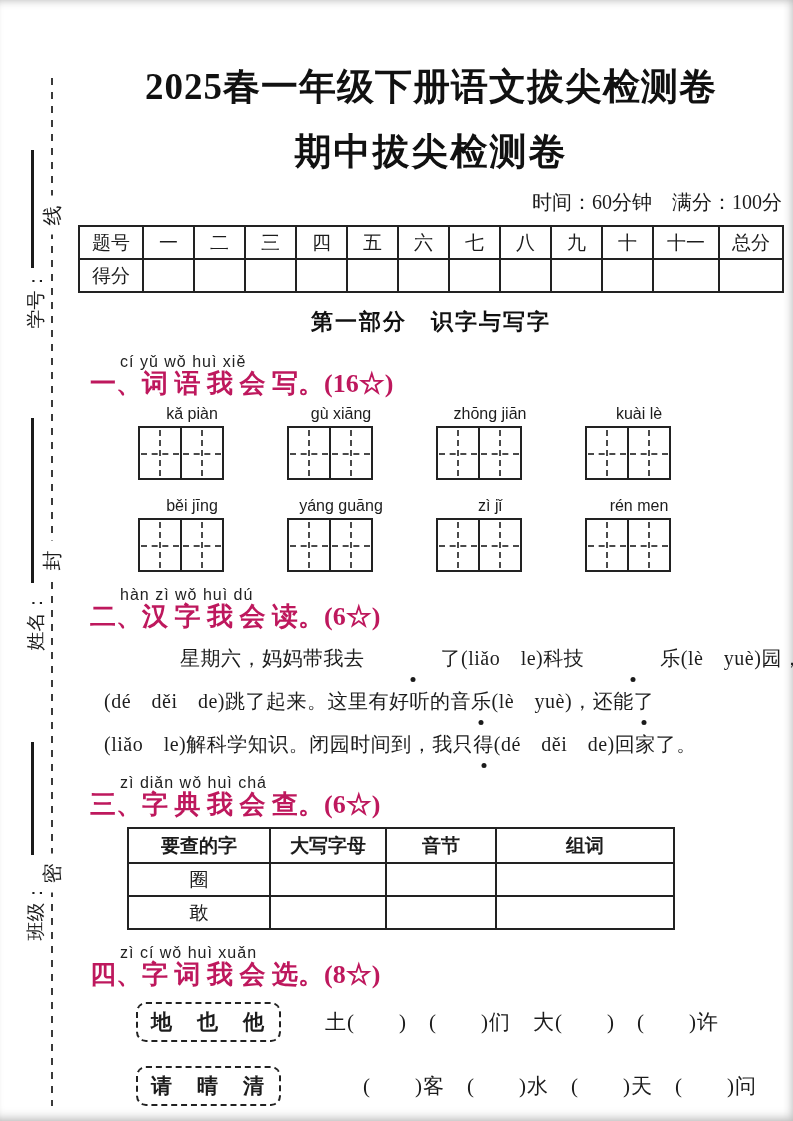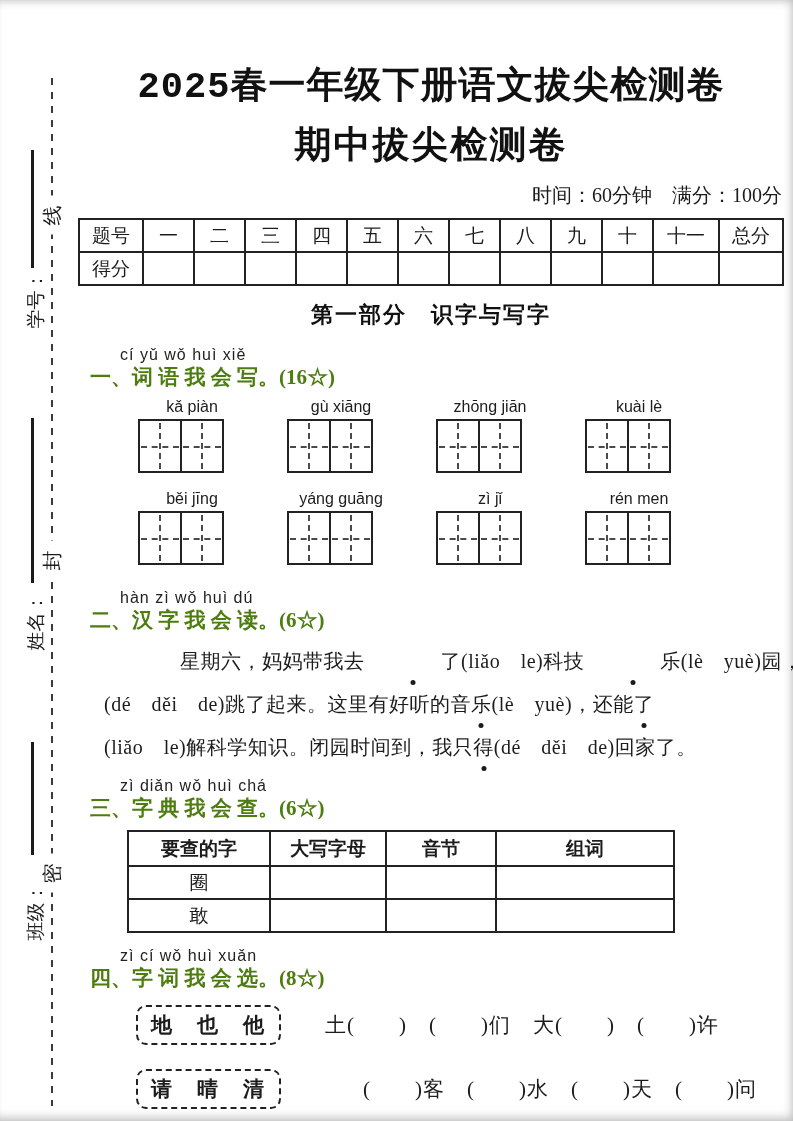--- a/index.html
+++ b/index.html
@@ -24,22 +24,22 @@
   .seal-field{
     position:absolute;left:7px;transform:translate(0,-50%) rotate(-90deg);
     transform-origin:center center;font-size:19px;white-space:nowrap;
   }
   .seal-line{position:absolute;left:31px;width:2.5px;background:#1b1b1b;}
 
   
   .content{position:absolute;left:78px;top:0;width:706px;}
 
   .title{
-    margin:62px 0 8px 0;text-align:center;font-size:37px;line-height:50px;
-    font-weight:900;font-family:Liberation Mono, monospace;letter-spacing:1px;color:#111;
+    margin:62px 0 15px 0;text-align:center;font-size:37px;line-height:50px;
+    font-weight:900;font-family:Liberation Serif, serif;letter-spacing:1px;color:#111;
   }
   .subtitle{
     margin:6px 0 0 0;text-align:center;font-size:37px;line-height:50px;
     font-weight:900;font-family:"Liberation Sans",sans-serif;letter-spacing:2px;color:#111;
   }
   .meta{margin:12px 2px 0 0;text-align:right;font-size:20px;line-height:26px;}
 
   table.score{
     margin-top:10px;border-collapse:collapse;width:706px;table-layout:fixed;
   }
@@ -52,21 +52,21 @@
   .part-heading{
     margin:14px 0 0 0;text-align:center;font-size:22px;font-weight:bold;
     font-family:"Liberation Sans",sans-serif;letter-spacing:2px;color:#111;
   }
 
   .qblock{padding-left:12px;}
   .q-pinyin{
     margin-left:30px;font-size:16px;line-height:17px;
     font-family:"Liberation Sans",sans-serif;color:#222;letter-spacing:1px;
   }
-  .q-title{font-size:21px;line-height:28px;font-weight:bold;color:#4d7c0f;}
+  .q-title{font-size:26px;line-height:28px;font-weight:bold;color:#be185d;}
   .q-title .star{font-weight:bold;}
 
   
   .grid-row{display:flex;gap:41px;margin-left:48px;}
   .unit{width:108px;}
   .gpy{
     text-align:center;font-size:16px;line-height:20px;white-space:nowrap;
     font-family:"Liberation Sans",sans-serif;margin-bottom:2px;
   }
   .tian{display:flex;width:86px;height:54px;border:2px solid #222;box-sizing:border-box;background:#fff;}
@@ -230,21 +230,21 @@
           <div class="unit">
             <div class="gpy">rén men</div>
             <div class="tian">
               <div class="cell"></div>
               <div class="cell"></div>
             </div>
           </div>
         </div>
     </section>
 
-    <section class="qblock" style="margin-top:24px;">
+    <section class="qblock" style="margin-top:14px;">
       <div class="q-pinyin">hàn zì wǒ huì dú</div>
       <div class="q-title"><span>二、</span><span>汉 字 我 会 读</span><span class="star">。(6☆)</span></div>
       <div class="q2-par">
           <div class="qline indent"><span>星期六，妈妈带我去</span><span class="dot-under">了</span><span>(liǎo　le)科技</span><span class="dot-under">乐</span><span>(lè　yuè)园，我高兴</span></div>
           <div class="qline"><span>(dé　děi　de)跳了起来。这里有好听的音</span><span class="dot-under">乐</span><span>(lè　yuè)，还能</span><span class="dot-under">了</span></div>
           <div class="qline"><span>(liǎo　le)解科学知识。闭园时间到，我只</span><span class="dot-under">得</span><span>(dé　děi　de)回家了。</span></div>
         </div>
     </section>
 
     <section class="qblock" style="margin-top:8px;">

